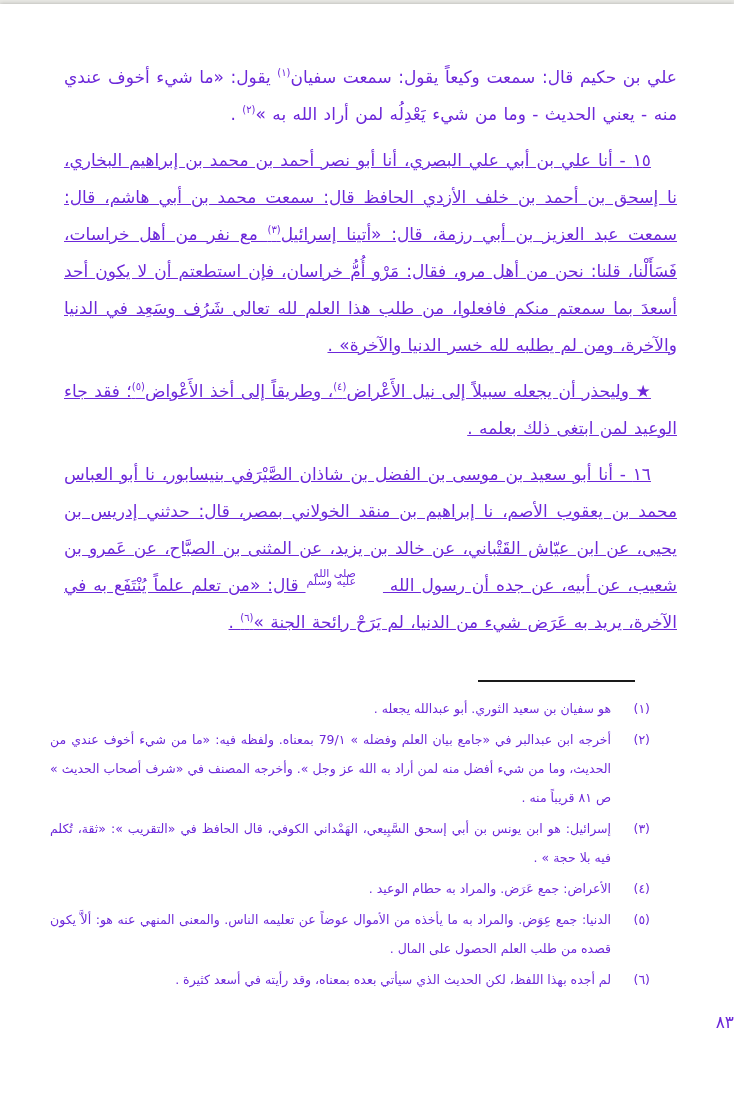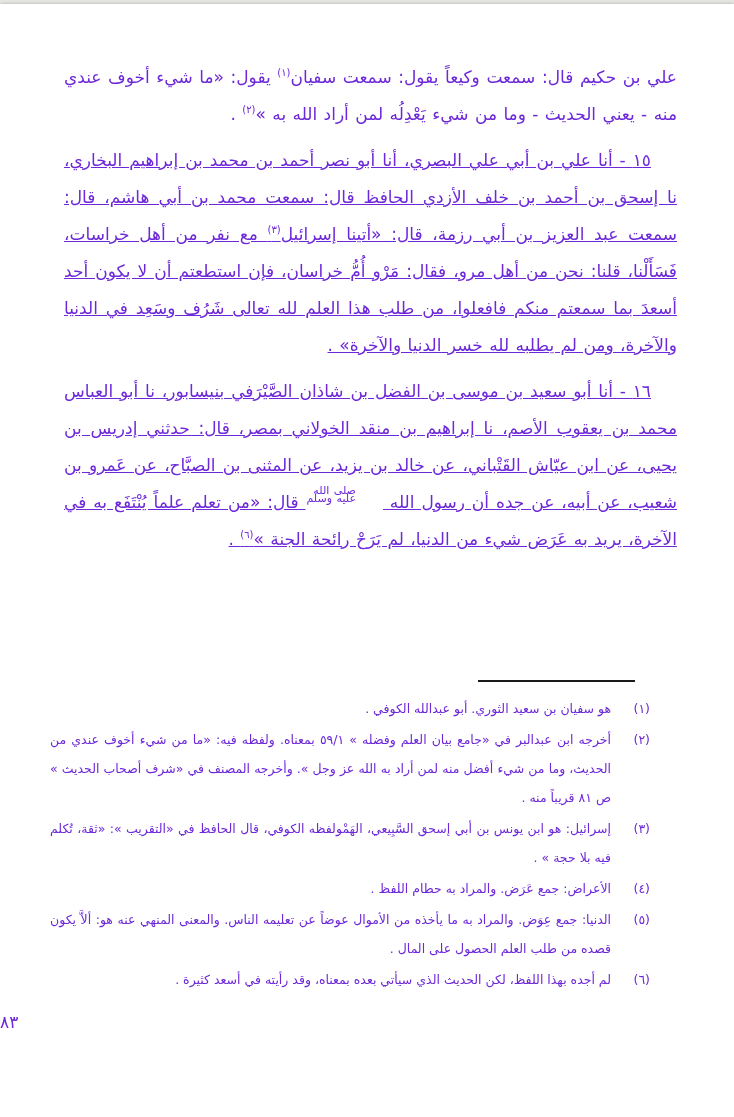--- a/index.html
+++ b/index.html
@@ -61,51 +61,52 @@
     text-align: justify;
   }
   .fn-row { display: flex; margin-bottom: 2px; }
   .fn-num { flex: 0 0 30px; margin-left: 9px; white-space: nowrap; }
   .fn-text { flex: 1; text-align: justify; }
   .page-number {
     position: absolute;
     top: 1008px;
     left: 0;
     right: 0;
-    text-align: left;
+    text-align: right;
     font-size: 17px;
     letter-spacing: 3px;
   }
 </style>
 </head>
 <body>
 
 <div class="page">
   <div class="body-text" id="body-paragraphs">
       <p class=""><span>علي بن حكيم قال: سمعت وكيعاً يقول: سمعت سفيان</span><span class="sup">(١)</span><span> يقول: «ما شيء أخوف عندي منه - يعني الحديث - وما من شيء يَعْدِلُه لمن أراد الله به »</span><span class="sup">(٢)</span><span> .</span></p>
       <p class="indent"><span>١٥ - أنا علي بن أبي علي البصري، أنا أبو نصر أحمد بن محمد بن إبراهيم البخاري، نا إسحق بن أحمد بن خلف الأزدي الحافظ قال: سمعت محمد بن أبي هاشم، قال: سمعت عبد العزيز بن أبي رزمة، قال: «أتينا إسرائيل</span><span class="sup">(٣)</span><span> مع نفر من أهل خراسات، فَسَأَلْنا، قلنا: نحن من أهل مرو، فقال: مَرْو أُمُّ خراسان، فإن استطعتم أن لا يكون أحد أسعدَ بما سمعتم منكم فافعلوا، من طلب هذا العلم لله تعالى شَرُف وسَعِد في الدنيا والآخرة، ومن لم يطلبه لله خسر الدنيا والآخرة» .</span></p>
+      <p class="indent"><span>★ وليحذر أن يجعله سبيلاً إلى نيل الأَعْراض</span><span class="sup">(٤)</span><span>، وطريقاً إلى أخذ الأَعْواض</span><span class="sup">(٥)</span><span>؛ فقد جاء الوعيد لمن ابتغى ذلك بعلمه .</span></p>
       <p class="indent"><span>١٦ - أنا أبو سعيد بن موسى بن الفضل بن شاذان الصَّيْرَفي بنيسابور، نا أبو العباس محمد بن يعقوب الأصم، نا إبراهيم بن منقد الخولاني بمصر، قال: حدثني إدريس بن يحيى، عن ابن عيّاش القَتْباني، عن خالد بن يزيد، عن المثنى بن الصبَّاح، عن عَمرو بن شعيب، عن أبيه، عن جده أن رسول الله </span><span class="honorific"><span style="display: block;">صلى الله</span><span style="display: block;">عليه وسلم</span></span><span> قال: «من تعلم علماً يُنْتَفَع به في الآخرة، يريد به عَرَض شيء من الدنيا، لم يَرَحْ رائحة الجنة »</span><span class="sup">(٦)</span><span> .</span></p>
     </div>
   <div class="fn-sep"></div>
   <div class="footnotes" id="footnotes">
       <div class="fn-row">
         <span class="fn-num">(١)</span>
-        <div class="fn-text">هو سفيان بن سعيد الثوري. أبو عبدالله الكوفي .</div>
+        <div class="fn-text">هو سفيان بن سعيد الثوري. أبو عبدالله يجعله .</div>
       </div>
       <div class="fn-row">
         <span class="fn-num">(٢)</span>
-        <div class="fn-text">أخرجه ابن عبدالبر في «جامع بيان العلم وفضله » ٥٩/١ بمعناه. ولفظه فيه: «ما من شيء أخوف عندي من الحديث، وما من شيء أفضل منه لمن أراد به الله عز وجل ». وأخرجه المصنف في «شرف أصحاب الحديث » ص ٨١ قريباً منه .</div>
+        <div class="fn-text">أخرجه ابن عبدالبر في «جامع بيان العلم وفضله » 79/١ بمعناه. ولفظه فيه: «ما من شيء أخوف عندي من الحديث، وما من شيء أفضل منه لمن أراد به الله عز وجل ». وأخرجه المصنف في «شرف أصحاب الحديث » ص ٨١ قريباً منه .</div>
       </div>
       <div class="fn-row">
         <span class="fn-num">(٣)</span>
-        <div class="fn-text">إسرائيل: هو ابن يونس بن أبي إسحق السَّبِيعي، الهَمْولفظه الكوفي، قال الحافظ في «التقريب »: «ثقة، تُكلم فيه بلا حجة » .</div>
+        <div class="fn-text">إسرائيل: هو ابن يونس بن أبي إسحق السَّبِيعي، الهَمْداني الكوفي، قال الحافظ في «التقريب »: «ثقة، تُكلم فيه بلا حجة » .</div>
       </div>
       <div class="fn-row">
         <span class="fn-num">(٤)</span>
-        <div class="fn-text">الأعراض: جمع عَرَض. والمراد به حطام اللفظ .</div>
+        <div class="fn-text">الأعراض: جمع عَرَض. والمراد به حطام الوعيد .</div>
       </div>
       <div class="fn-row">
         <span class="fn-num">(٥)</span>
         <div class="fn-text">الدنيا: جمع عِوَض. والمراد به ما يأخذه من الأموال عوضاً عن تعليمه الناس. والمعنى المنهي عنه هو: ألاَّ يكون قصده من طلب العلم الحصول على المال .</div>
       </div>
       <div class="fn-row">
         <span class="fn-num">(٦)</span>
         <div class="fn-text">لم أجده بهذا اللفظ، لكن الحديث الذي سيأتي بعده بمعناه، وقد رأيته في أسعد كثيرة .</div>
       </div>
     </div>

